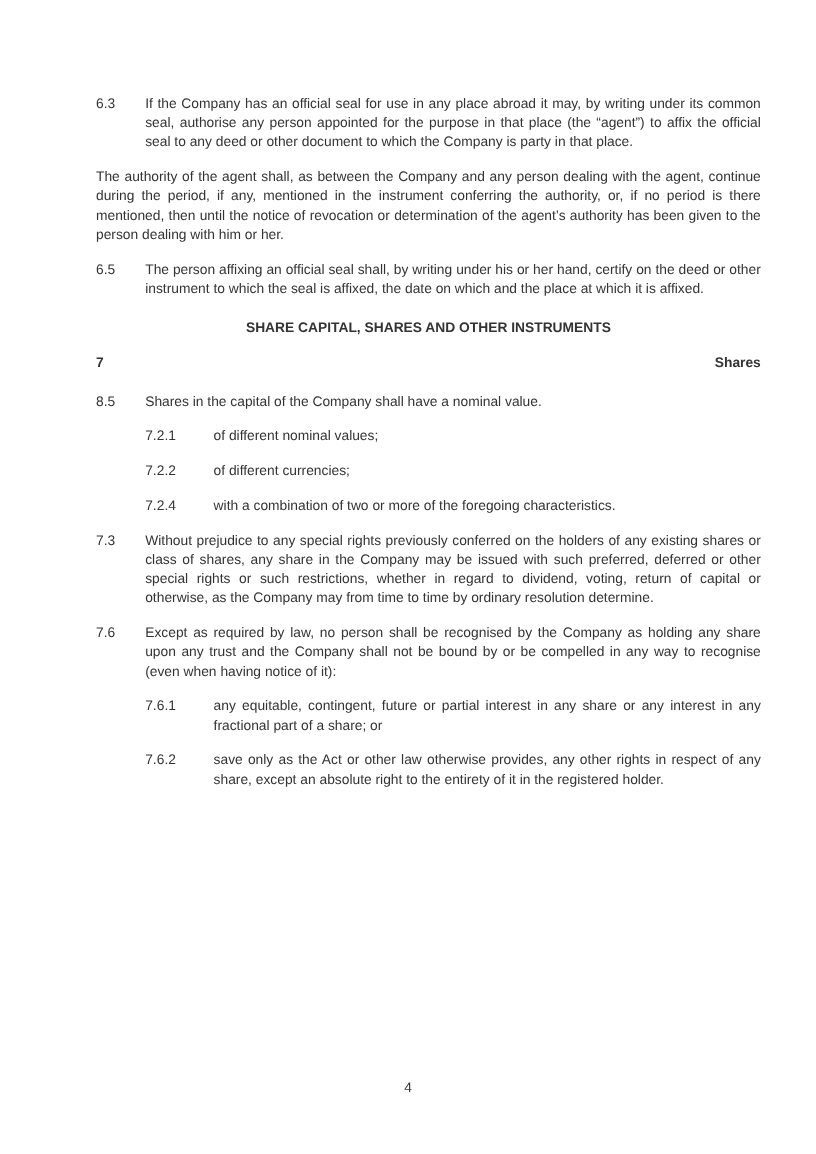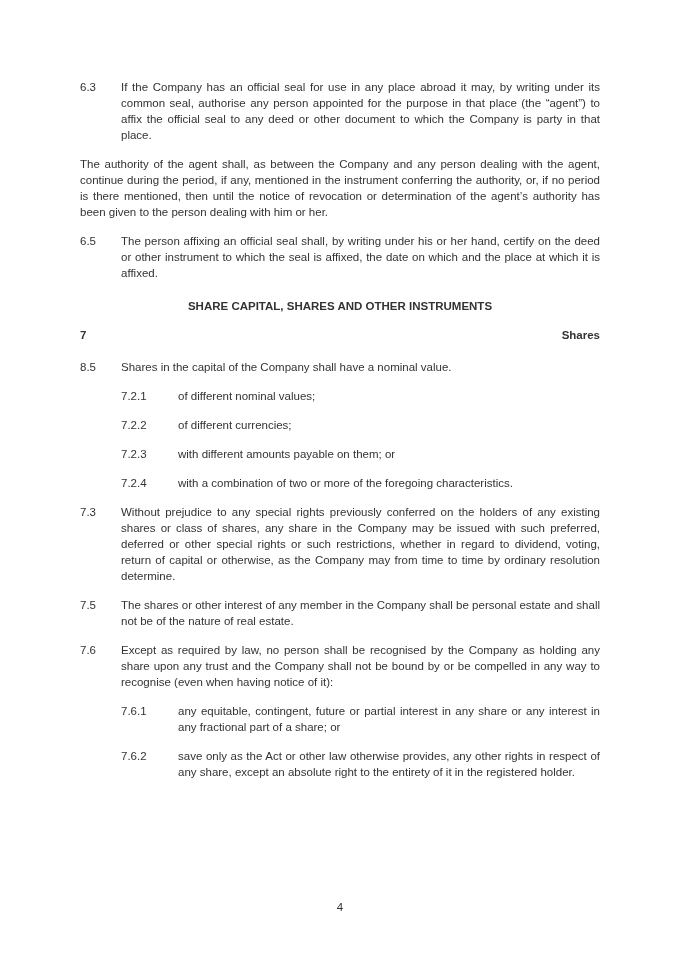--- a/index.html
+++ b/index.html
@@ -10,21 +10,21 @@
   body {
     width: 680px;
     height: 962px;
     position: relative;
     font-family: "Liberation Sans", sans-serif;
     font-size: 11.5px;
     line-height: 16px;
     color: #333333;
   }
   .doc {
-    padding: 79px 80px 0 80px;
+    padding: 79px 46px 0 80px;
   }
   .clause {
     display: flex;
     margin-bottom: 13px;
   }
   .clause > .num {
     flex: 0 0 41px;
   }
   .clause > .body {
     flex: 1;
@@ -92,40 +92,32 @@
   <div class="clause sub">
     <span class="num">7.2.1</span>
     <span class="body">of different nominal values;</span>
   </div>
 
   <div class="clause sub">
     <span class="num">7.2.2</span>
     <span class="body">of different currencies;</span>
   </div>
 
-  <div class="clause sub">
-    <span class="num">7.2.3</span>
-    <span class="body">with different amounts payable on them; or</span>
-  </div>
 
   <div class="clause sub">
     <span class="num">7.2.4</span>
     <span class="body">with a combination of two or more of the foregoing characteristics.</span>
   </div>
 
   <div class="clause">
     <span class="num">7.3</span>
     <span class="body">Without prejudice to any special rights previously conferred on the holders of any existing shares or class of shares, any share in the Company may be issued with such preferred, deferred or other special rights or such restrictions, whether in regard to dividend, voting, return of capital or otherwise, as the Company may from time to time by ordinary resolution determine.</span>
   </div>
 
 
-  <div class="clause">
-    <span class="num">7.5</span>
-    <span class="body">The shares or other interest of any member in the Company shall be personal estate and shall not be of the nature of real estate.</span>
-  </div>
 
   <div class="clause">
     <span class="num">7.6</span>
     <span class="body">Except as required by law, no person shall be recognised by the Company as holding any share upon any trust and the Company shall not be bound by or be compelled in any way to recognise (even when having notice of it):</span>
   </div>
 
   <div class="clause sub">
     <span class="num">7.6.1</span>
     <span class="body">any equitable, contingent, future or partial interest in any share or any interest in any fractional part of a share; or</span>
   </div>

